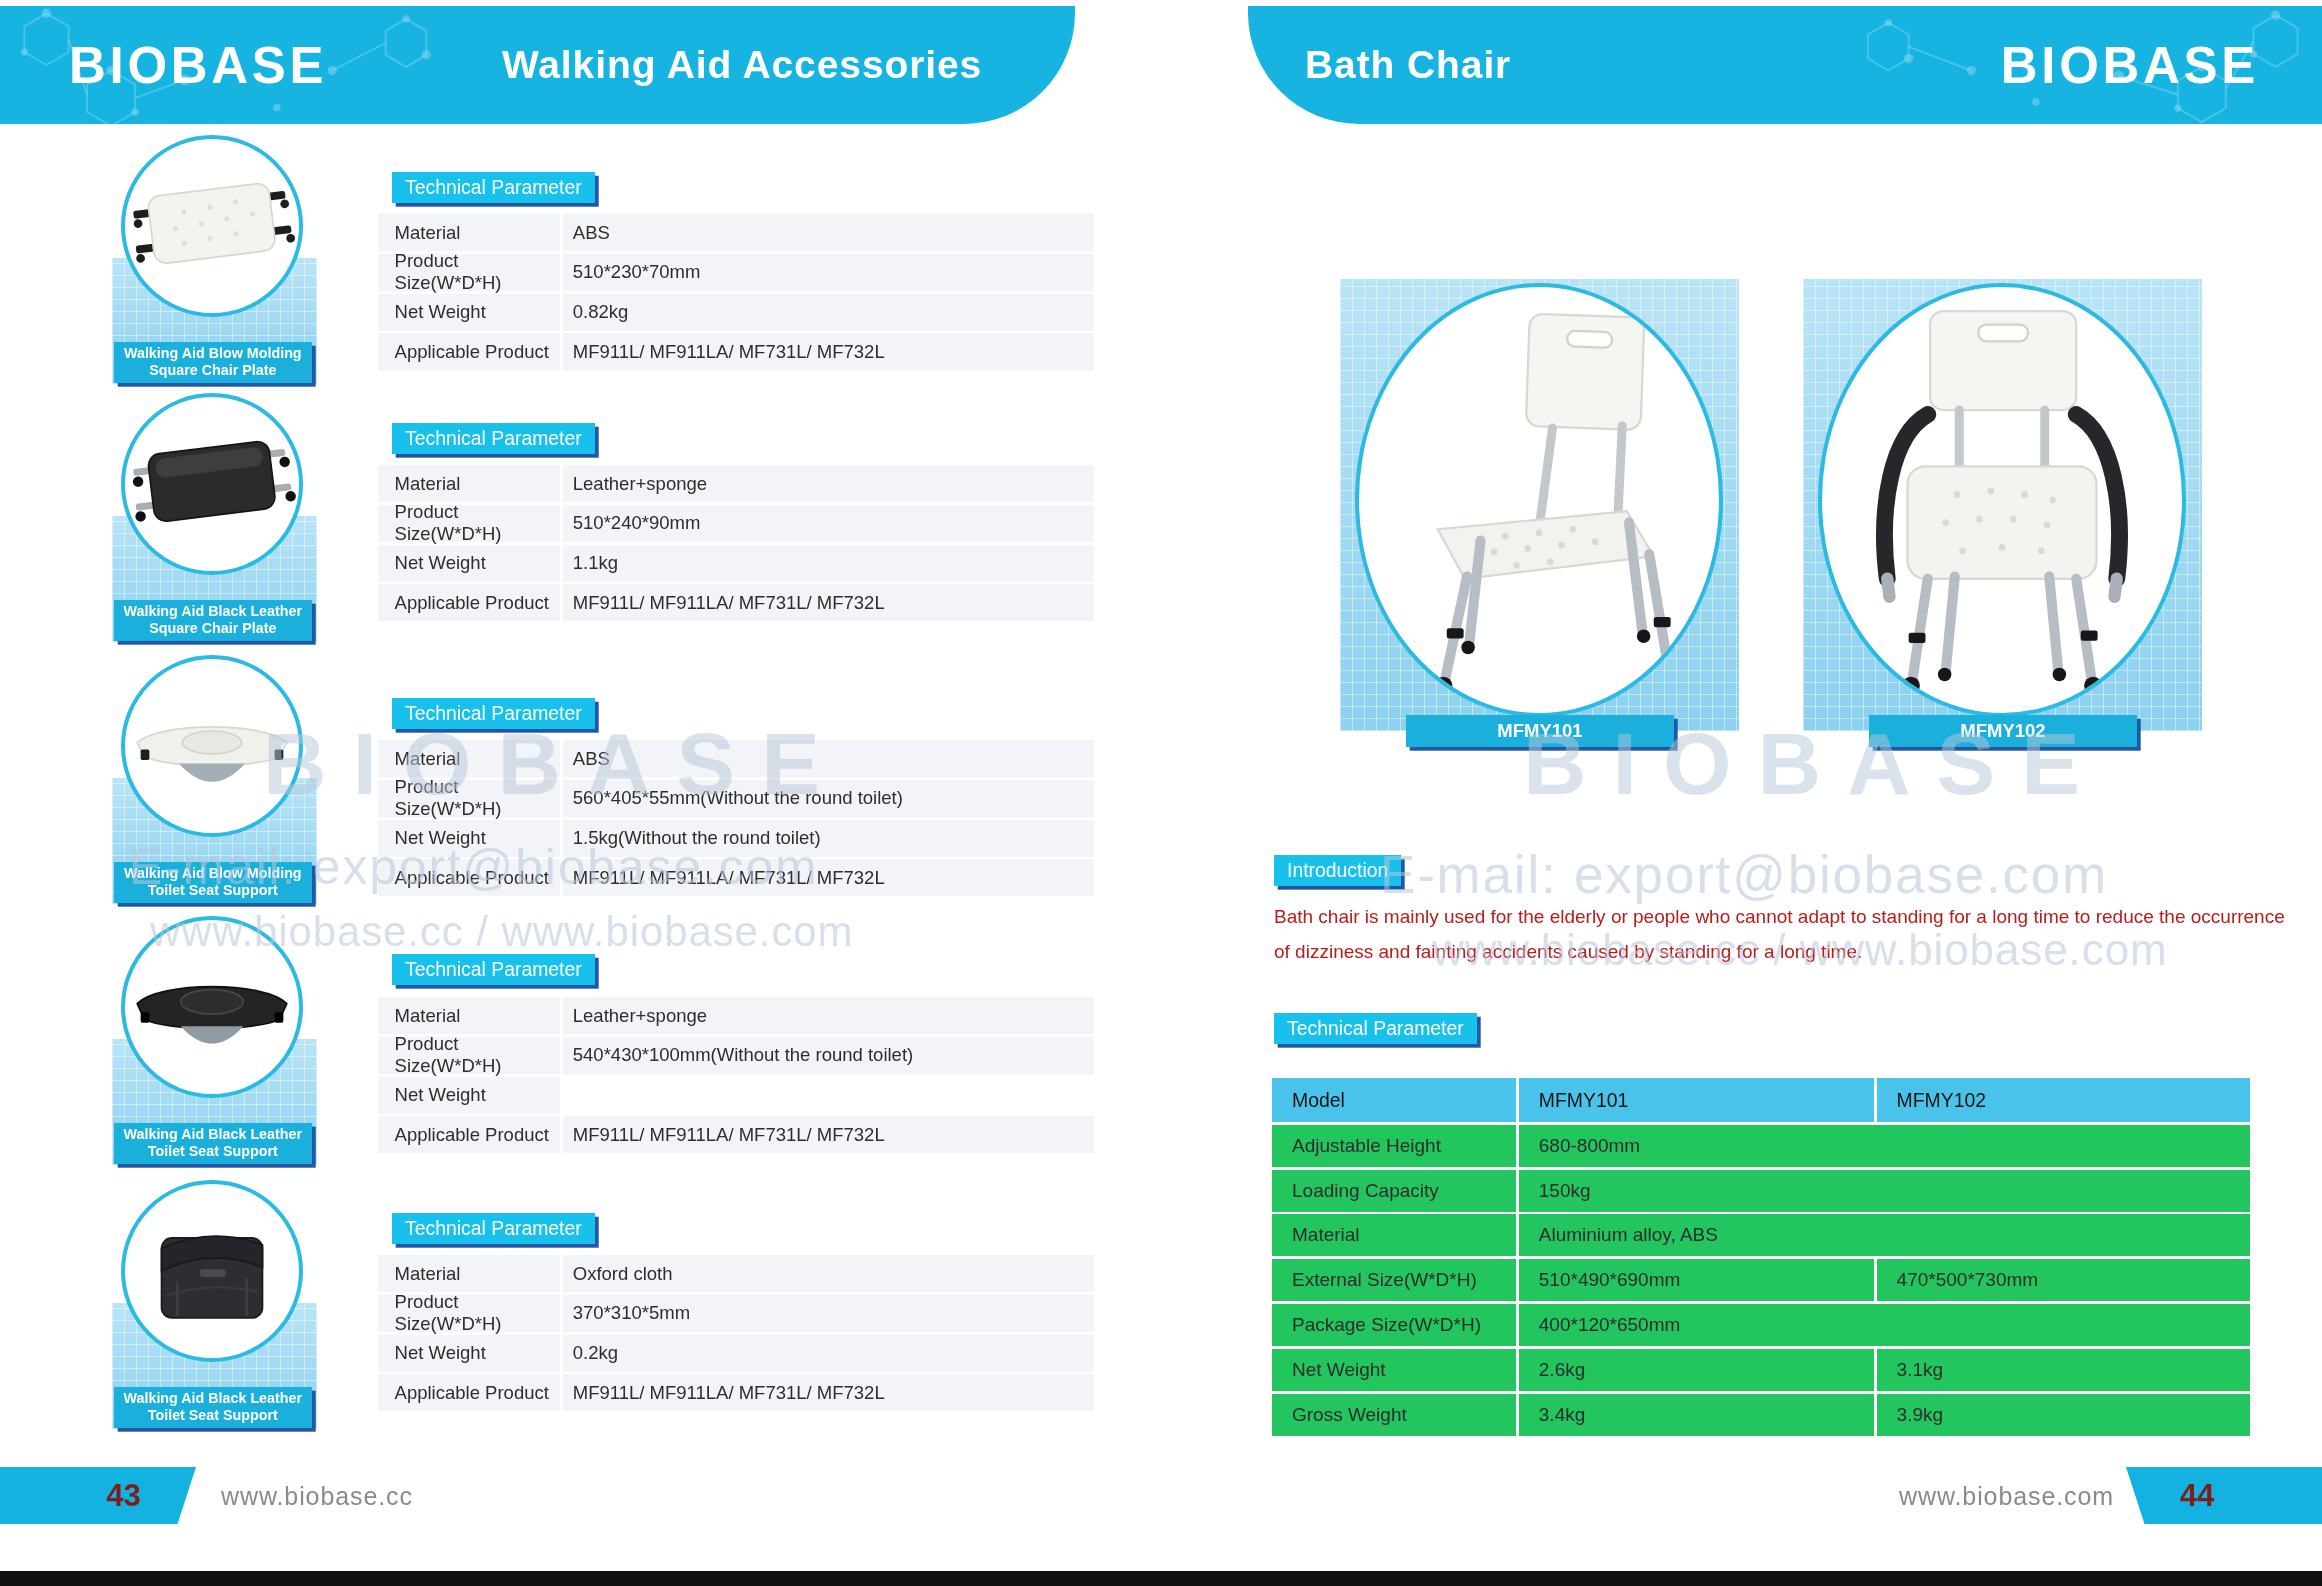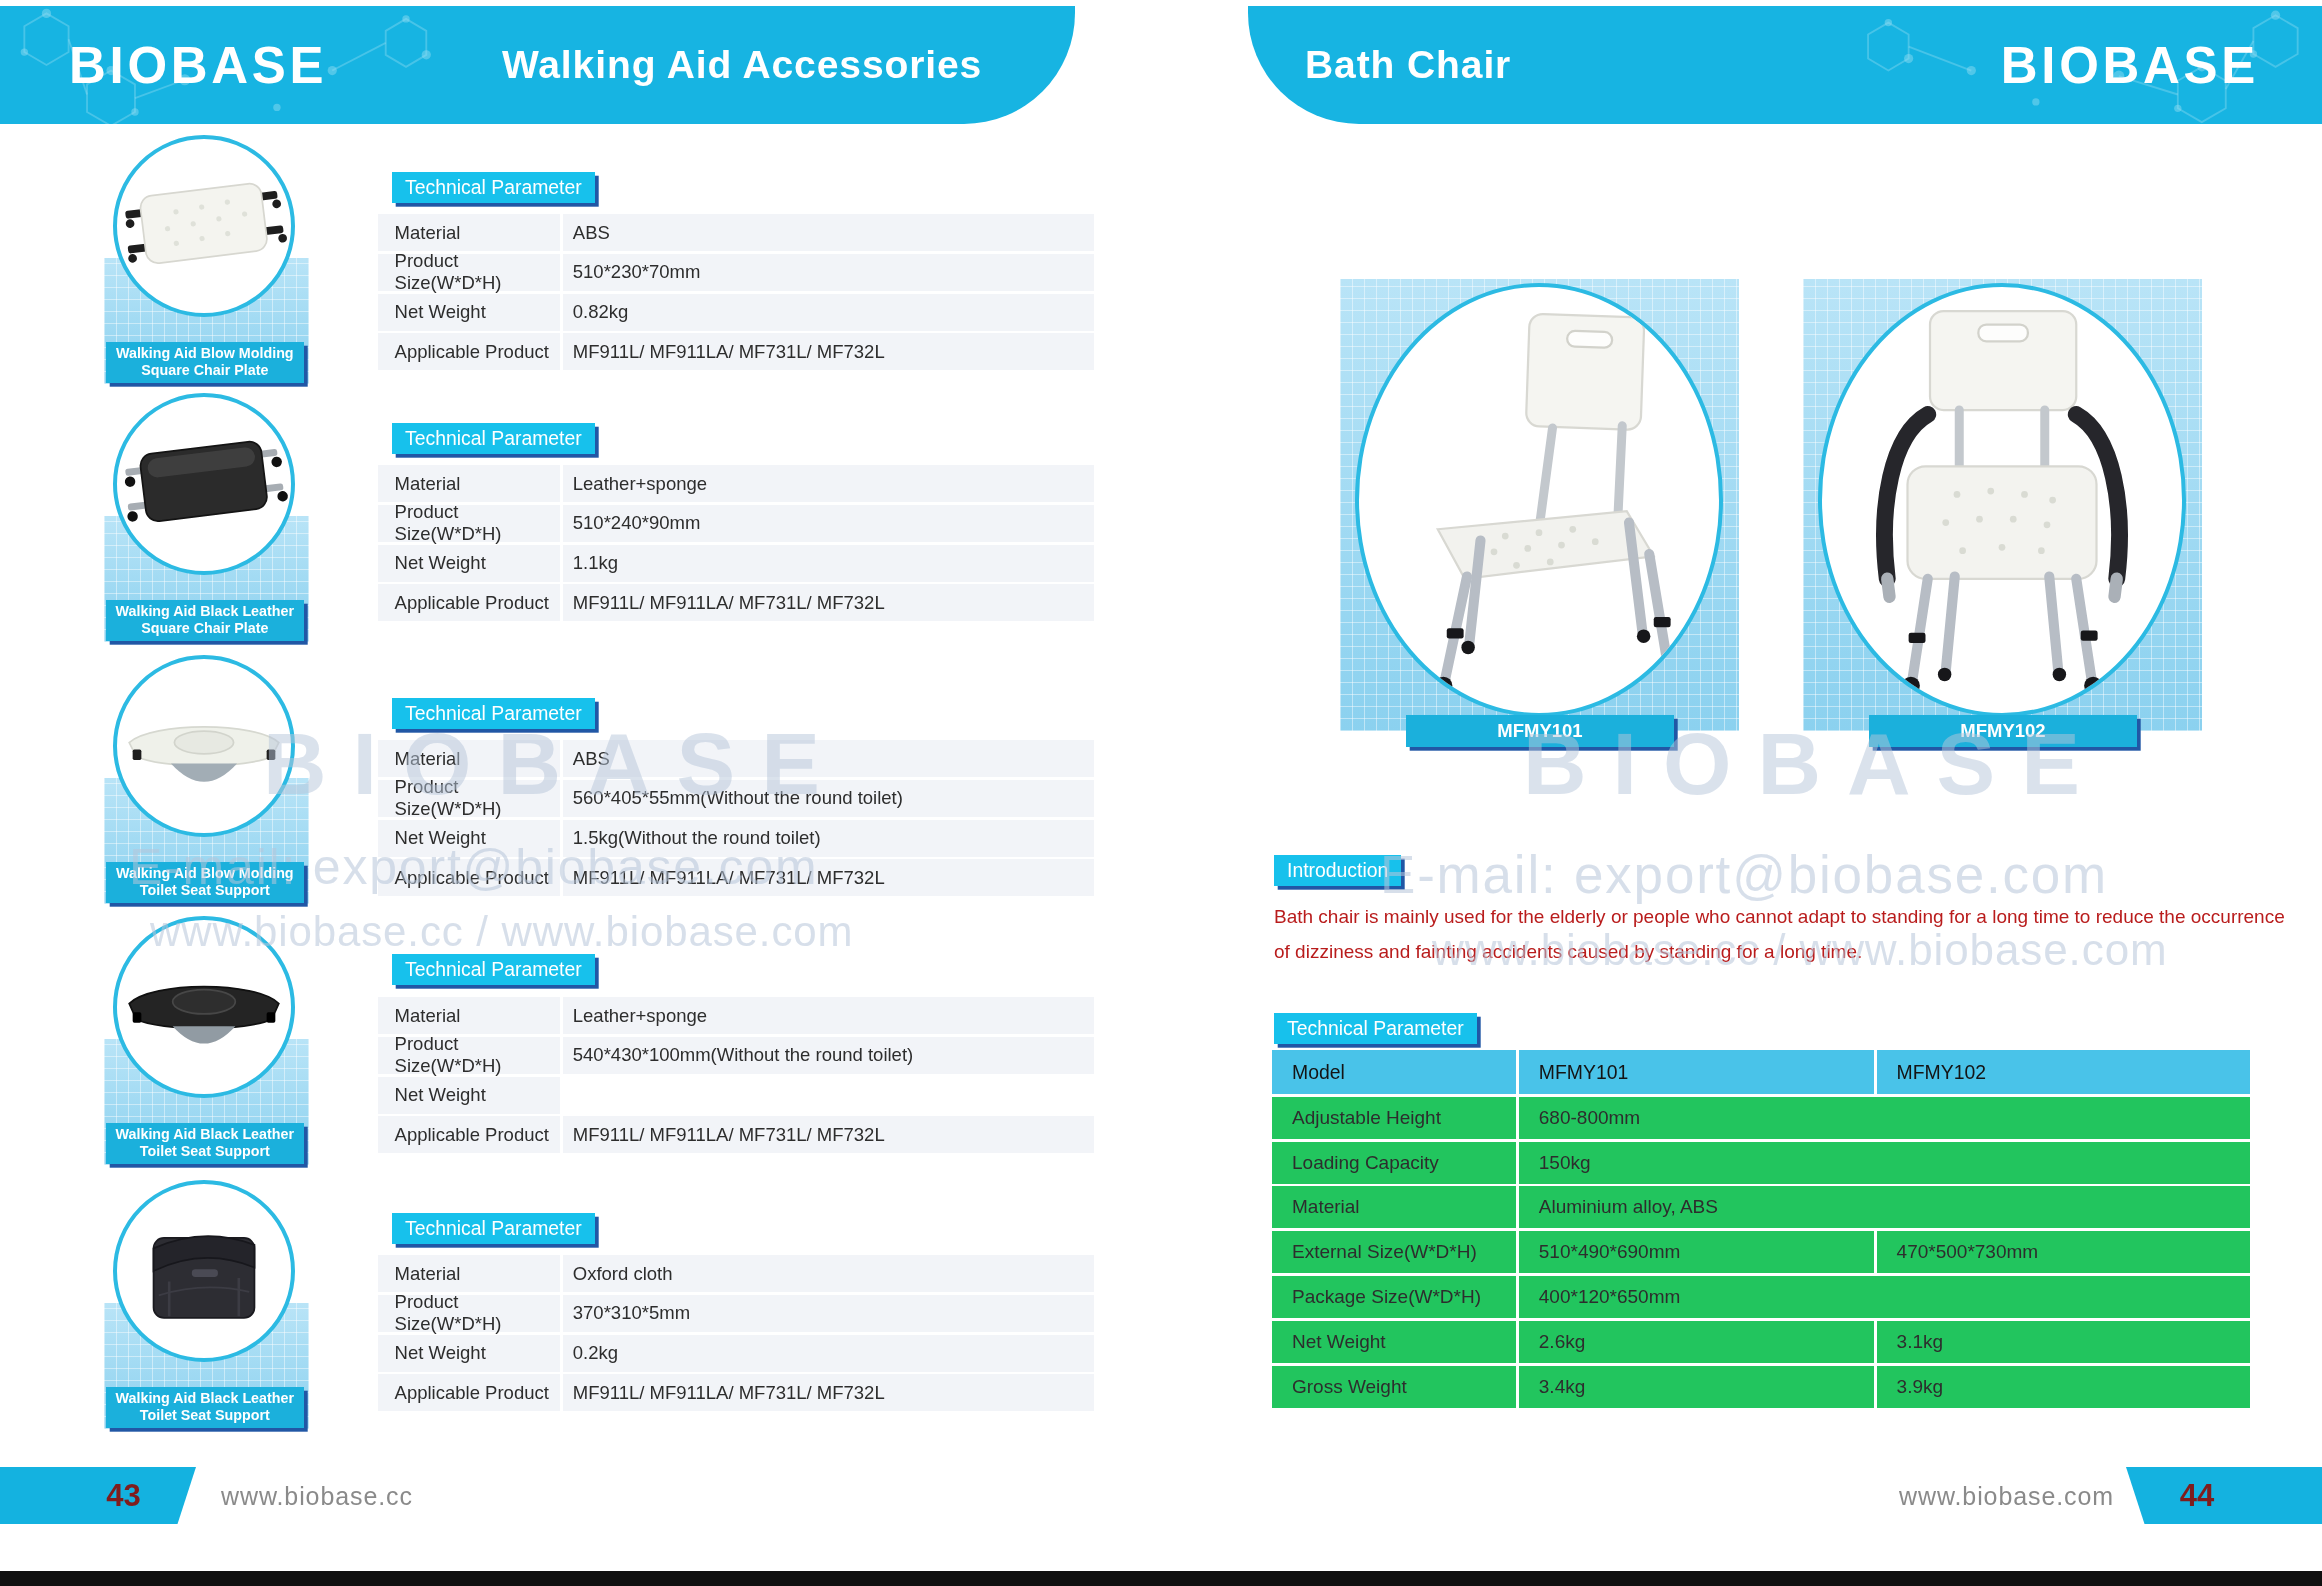--- a/index.html
+++ b/index.html
@@ -16,21 +16,21 @@
   .hdr-title{position:absolute;top:50%;transform:translateY(-50%);color:#fff;font-size:39px;
         font-weight:600;white-space:nowrap;letter-spacing:0.9px;}
   .title-l{left:502px;} .title-r{left:57px;}
   .molecules{position:absolute;top:0;height:118px;opacity:.55;}
 
   
   .tpbtn{position:absolute;background:#17c1ec;color:#fff;font-size:19.4px;line-height:19.4px;
          padding:5.5px 13px 6.5px;box-shadow:3.7px 3.7px 0 #2157a5;white-space:nowrap;z-index:2;}
 
   
-  .pcard{position:absolute;left:104px;width:205px;height:251px;}
+  .pcard{position:absolute;left:112px;width:205px;height:251px;}
   .grid-bg{background-color:#9ed8f1;background-image:
       repeating-linear-gradient(90deg,rgba(255,255,255,.45) 0 0.9px,transparent 0.9px 12px),
       repeating-linear-gradient(0deg,rgba(255,255,255,.45) 0 0.9px,transparent 0.9px 12px),
       linear-gradient(180deg,#b9e4f7 0%,#8bd1ef 100%);}
   .pcard-bg{position:absolute;left:0;top:123px;width:205px;height:126px;}
   .pcard-circle{position:absolute;left:9.2px;top:0;width:174px;height:174px;border-radius:50%;
       background:#fff;border:4.6px solid #2cbae3;overflow:hidden;}
   .pcard-circle svg{width:100%;height:100%;display:block;}
   .pcard-label{position:absolute;left:1.8px;top:207px;width:198px;background:#1bb0dc;color:#fff;
       font-weight:700;font-size:14.3px;line-height:17.5px;text-align:center;padding:2.8px 0 3.7px;
@@ -49,21 +49,21 @@
   .rcard-ellipse svg{width:100%;height:100%;display:block;}
   .rcard-label{position:absolute;left:66px;top:436px;width:268px;background:#1bb0dc;color:#fff;
       font-weight:700;font-size:18.5px;line-height:22px;text-align:center;padding:4.6px 0 5.5px;
       box-shadow:3.7px 3.7px 0 #2157a5;}
 
   
   .intro-text{position:absolute;left:1274px;top:899px;width:1011px;font-size:19px;
       line-height:35px;color:#b91c1c;}
 
   
-  .rtab{position:absolute;left:1272px;top:1050px;width:978px;}
+  .rtab{position:absolute;left:1272px;top:1078px;width:978px;}
   .rhead{display:flex;height:44px;margin-bottom:2.8px;font-size:19.4px;color:#141414;}
   .rh{background:#49c3e9;display:flex;align-items:center;padding-left:20px;box-sizing:border-box;}
   .rh1{width:244px;margin-right:2.8px;} .rh2{width:355px;margin-right:2.8px;} .rh3{flex:1;}
   .rrow{display:flex;height:42px;margin-bottom:2.8px;font-size:19px;}
   .rc{background:#22c55e;display:flex;align-items:center;padding-left:20px;box-sizing:border-box;}
   .rc1{width:244px;margin-right:2.8px;} .rc2{width:355px;margin-right:2.8px;} .rc3{flex:1;}
   .rc2.wide{width:732px;margin-right:0;flex:1;}
 
   
   .wm{position:absolute;color:#b7c6da;pointer-events:none;z-index:6;white-space:nowrap;}

